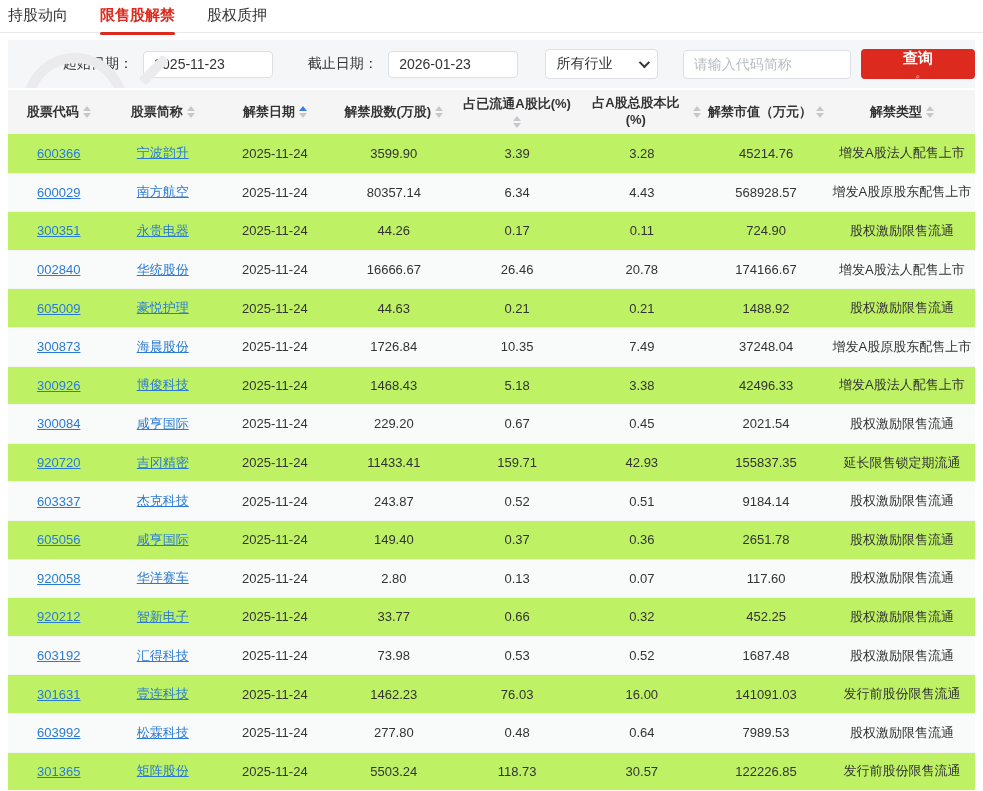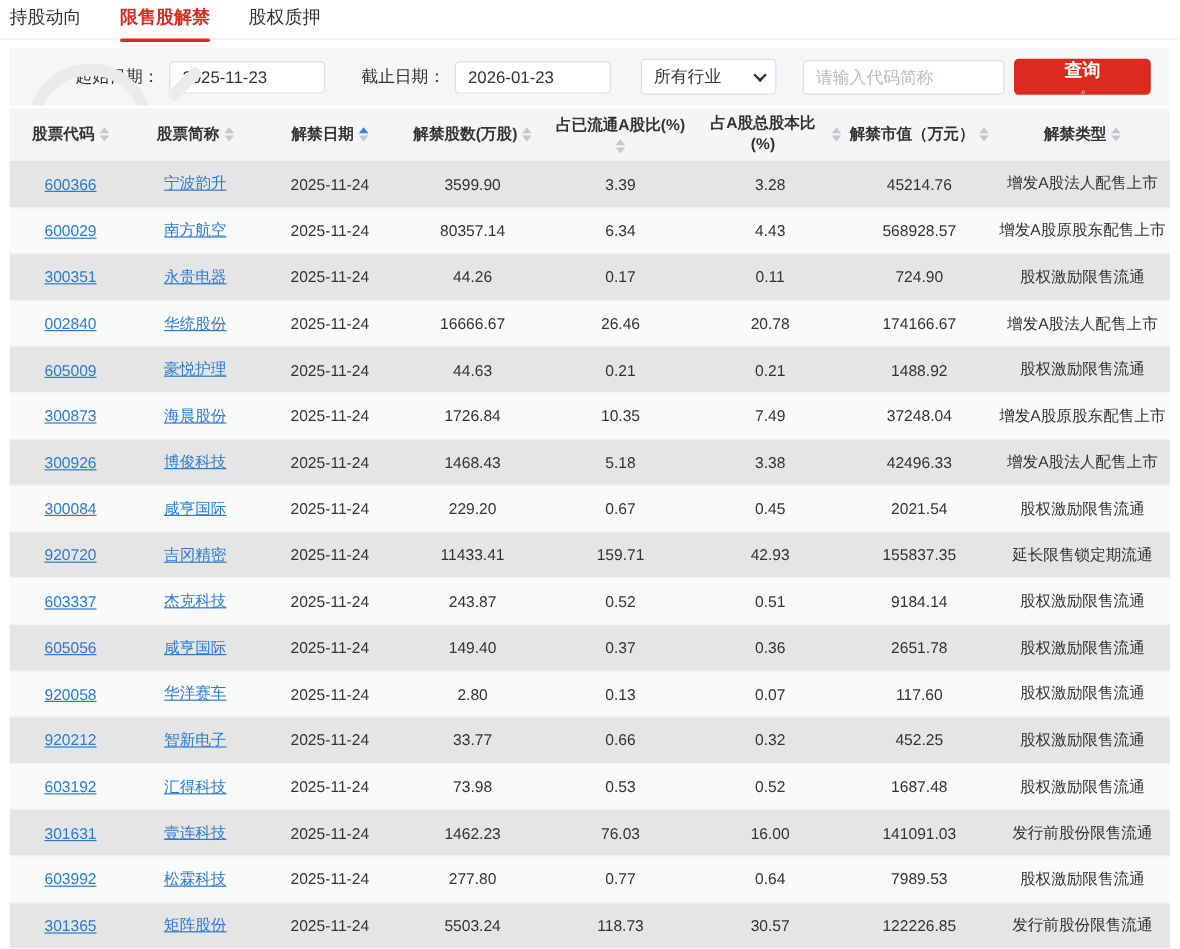--- a/index.html
+++ b/index.html
@@ -11,21 +11,21 @@
           height:33px; border-bottom:1px solid #e8e8e8; }
   .tab { font-size:15px; color:#333; cursor:pointer; position:relative;
          padding-bottom:10px; line-height:17px; }
   .tab.active { color:var(--accent,#dd2a1e); font-weight:bold; }
   .tab.active::after { content:""; position:absolute; left:0; right:0; bottom:-2px;
          height:3px; background:var(--accent,#dd2a1e); border-radius:2px; }
 
   
   .filterbar { margin:7px 8px 2px 8px; height:48px; background:#f5f6f7;
          display:flex; align-items:center; position:relative; overflow:hidden;
-         padding-left:55px; }
+         padding-left:55px;justify-content:space-between; }
   .wm-circle { position:absolute; left:15px; top:13px; width:104px; height:104px;
          border:10px solid #ebebee; border-radius:50%; }
   .wm-handle { position:absolute; left:104px; top:2px; width:34px; height:10px;
          background:#ebebee; transform:rotate(-45deg); border-radius:4px; }
   .f-label { font-size:14px; color:#333; margin-right:8px; white-space:nowrap; }
   .f-input { height:27px; border:1px solid #dcdfe3; border-radius:4px;
          background:#fff; font-size:14px; color:#333; padding:0 10px; outline:none;
          font-family:inherit; }
   .date-input { width:130px; }
   .sep { width:30px; }
@@ -48,21 +48,21 @@
   .th { display:flex; align-items:center; justify-content:center; gap:4px;
         font-size:13px; font-weight:bold; color:#333; cursor:pointer; height:100%; }
   .th-label { text-align:center; line-height:1.3; max-width:calc(100% - 16px); }
   .sort { display:inline-flex; flex-direction:column; gap:2px; }
   .sort i { display:block; width:0; height:0; border-left:4px solid transparent;
         border-right:4px solid transparent; }
   .sort i.up { border-bottom:5px solid #c5c8cd; }
   .sort i.down { border-top:5px solid #c5c8cd; }
   .sort i.up.active { border-bottom-color:var(--sort-active,#3a7bf0); }
 
-  .tr { display:flex; align-items:center; height:38.6px; background:#e5e5e5;
+  .tr { display:flex; align-items:center; height:38.6px; background:#bef264;
         border-top:1px solid #f3f3f3; }
   .tr:first-child { border-top:none; }
   .tr.alt { background:#f9fafa; }
   .td { font-size:13px; color:#333; text-align:center; overflow:hidden;
         white-space:nowrap; }
   .td a { color:var(--link,#2b7bd4); text-decoration:underline; cursor:pointer; }
 
   
   .c0{width:10.5%;} .c1{width:11%;} .c2{width:12.2%;} .c3{width:12.4%;}
   .c4{width:13.1%;flex-direction:column;} .c5{width:12.7%;} .c6{width:13%;} .c7{width:15.1%;}
@@ -309,21 +309,21 @@
         <div class="td c4">76.03</div>
         <div class="td c5">16.00</div>
         <div class="td c6">141091.03</div>
         <div class="td c7">发行前股份限售流通</div>
       </div>
       <div class="tr alt">
         <div class="td c0"><a>603992</a></div>
         <div class="td c1"><a>松霖科技</a></div>
         <div class="td c2">2025-11-24</div>
         <div class="td c3">277.80</div>
-        <div class="td c4">0.77</div>
+        <div class="td c4">0.48</div>
         <div class="td c5">0.64</div>
         <div class="td c6">7989.53</div>
         <div class="td c7">股权激励限售流通</div>
       </div>
       <div class="tr">
         <div class="td c0"><a>301365</a></div>
         <div class="td c1"><a>矩阵股份</a></div>
         <div class="td c2">2025-11-24</div>
         <div class="td c3">5503.24</div>
         <div class="td c4">118.73</div>

